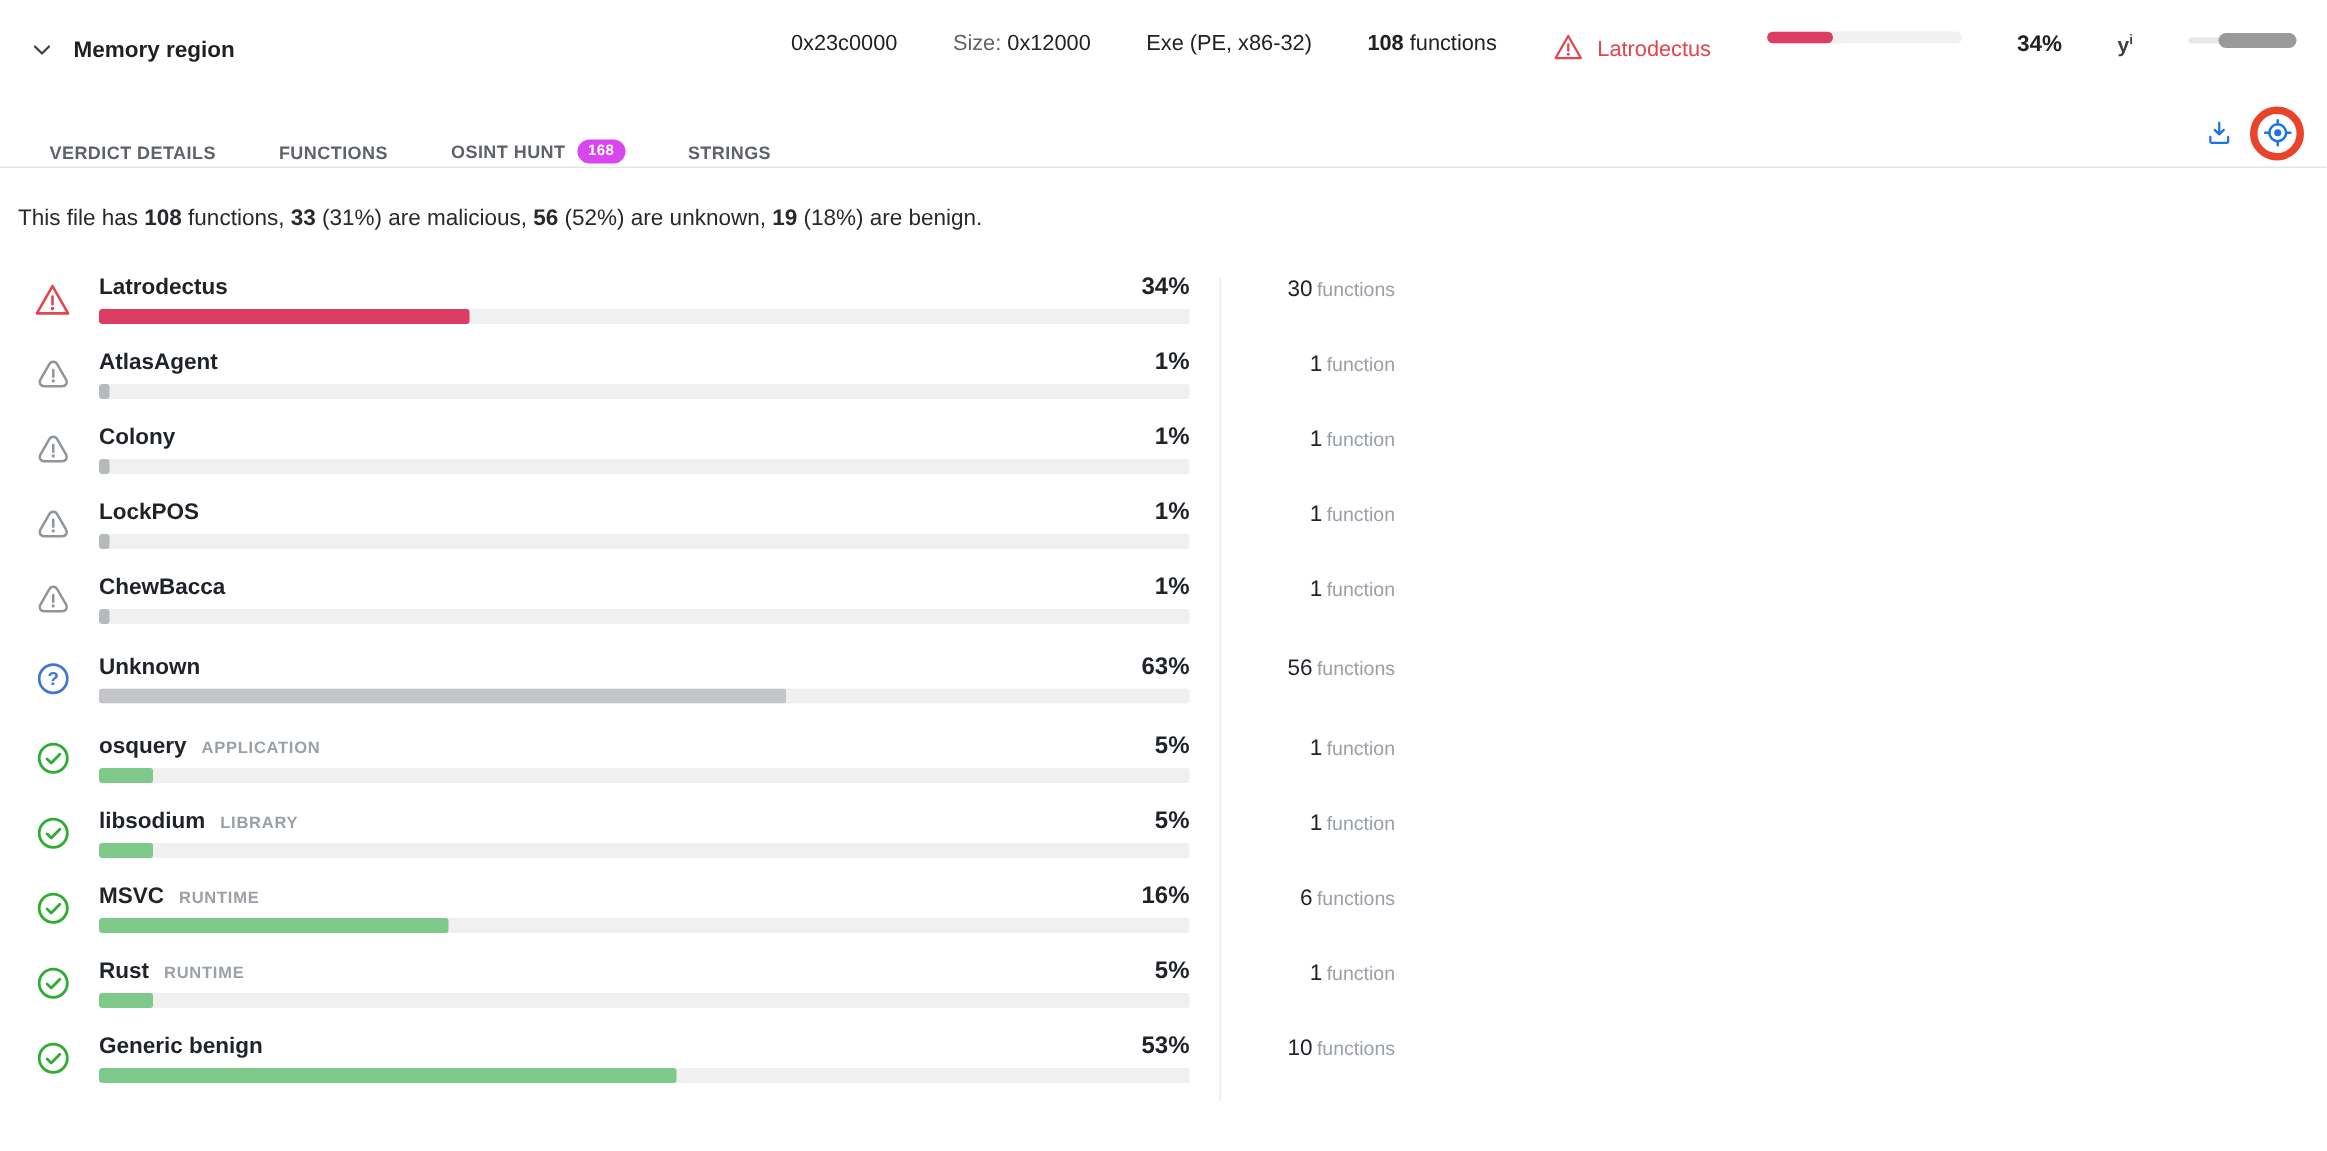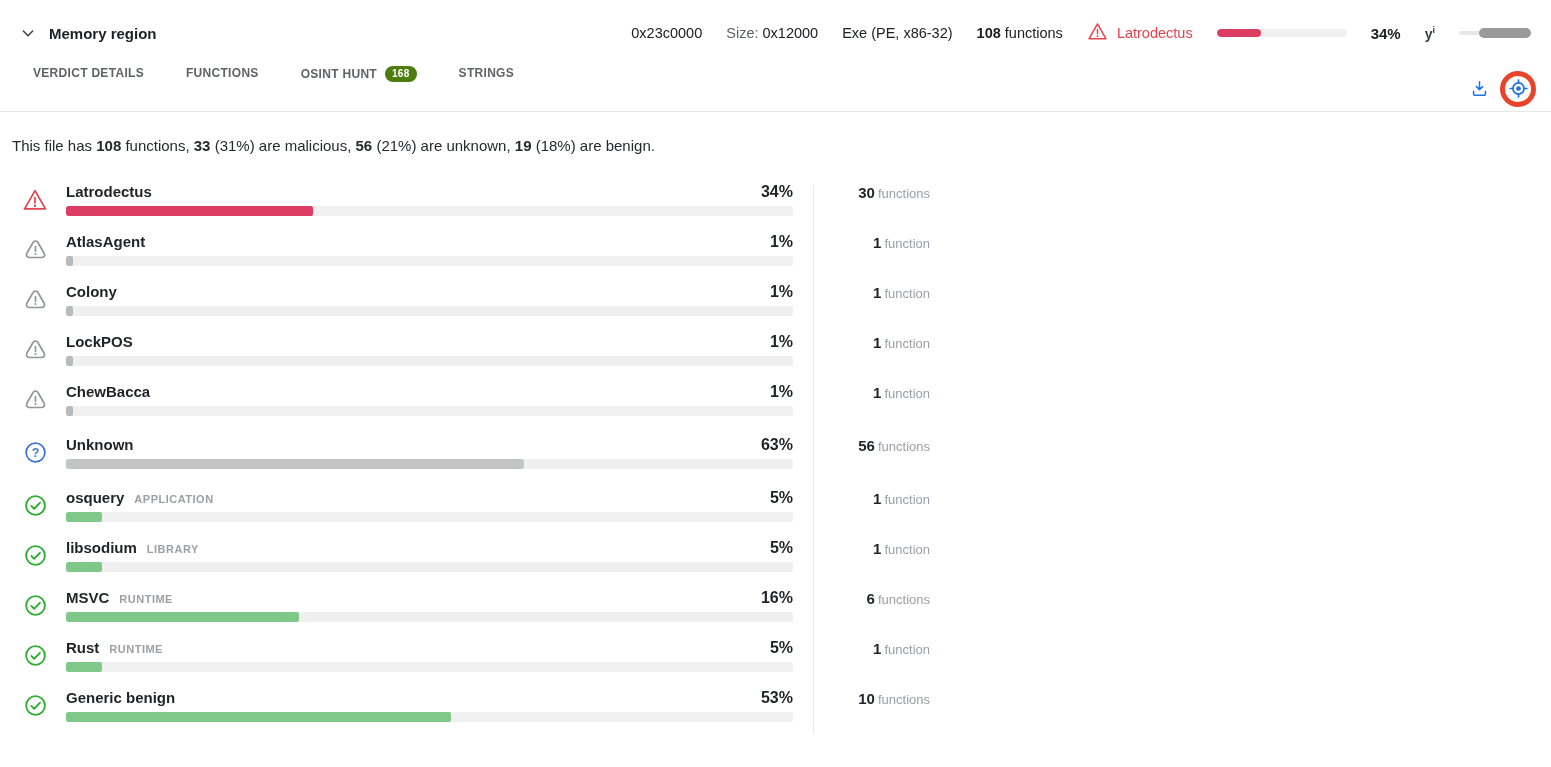--- a/index.html
+++ b/index.html
@@ -5,42 +5,42 @@
   html,body{margin:0;padding:0;}
   body{
     width:1551px;height:767px;background:#ffffff;overflow:hidden;
     font-family:"Liberation Sans","DejaVu Sans",sans-serif;color:#202124;
     -webkit-font-smoothing:antialiased;
   }
   
   .header{height:66px;display:flex;align-items:center;padding:0 20px;}
   .chev{display:flex;align-items:center;cursor:pointer;}
   .h-title{font-size:15px;font-weight:700;margin-left:13px;color:#1f2023;}
-  .h-items{margin-left:auto;display:flex;align-items:center;gap:24px;font-size:14.5px;}
+  .h-items{margin-left:auto;display:flex;align-items:flex-start;gap:37px;font-size:14.5px;}
   .glabel{color:#5f6368;}
   .dval{color:#202124;}
   .b{font-weight:700;}
   .threat{display:flex;align-items:center;gap:9px;}
   .threat-name{color:#e2454d;font-weight:500;font-size:14.5px;}
   .hbar{width:130px;height:8px;background:#f1f1f2;border-radius:4px;overflow:hidden;}
   .hbar-fill{height:100%;border-radius:4px;}
   .hpct{font-size:15px;font-weight:700;}
   .ylab{font-size:14px;font-weight:600;color:#3c4043;}
   .ylab sup{font-size:9px;}
   .slider{position:relative;width:72px;height:12px;display:flex;align-items:center;cursor:pointer;}
   .slider .track{width:100%;height:4px;background:#e7e7e8;border-radius:2px;}
   .slider .thumb{position:absolute;right:0;top:1px;width:52px;height:10px;background:#9a9a9a;border-radius:5px;}
   
   .tabbar{height:45px;border-bottom:1px solid #e5e6e8;display:flex;align-items:stretch;padding:0 22px 0 15px;}
-  .tabs{display:flex;align-items:flex-start;}
+  .tabs{display:flex;align-items:flex-end;}
   .tab{display:flex;align-items:center;gap:8px;padding:0 18px;margin-right:6px;cursor:pointer;
        font-size:12px;font-weight:700;letter-spacing:.3px;color:#5f6368;
        border-bottom:3px solid transparent;margin-bottom:-1px;}
   .tab.active{color:#1967d2;border-bottom-color:#1967d2;}
-  .badge{background:#4d7c0f;color:#fff;font-size:10px;font-weight:700;border-radius:9px;padding:3px 7px;line-height:1;}
+  .badge{background:#d946ef;color:#fff;font-size:10px;font-weight:700;border-radius:9px;padding:3px 7px;line-height:1;}
   .tab-actions{margin-left:auto;display:flex;align-items:center;gap:18px;}
   .icon-btn{display:flex;align-items:center;justify-content:center;cursor:pointer;}
   .target-wrap{position:relative;width:22px;height:22px;}
   .ring{position:absolute;left:50%;top:50%;width:36px;height:36px;transform:translate(-50%,-50%);
         border:5px solid #e8442c;border-radius:50%;pointer-events:none;box-sizing:border-box;}
   
   .summary{margin:25px 0 0 12px;font-size:15px;color:#27292c;line-height:18px;}
   
   .list{position:relative;margin-top:28px;}
   .col-divider{position:absolute;left:813px;top:2px;bottom:-12px;width:1px;background:#e9eaeb;}
@@ -48,21 +48,21 @@
   .row.gap{margin-top:20px;}
   .row-icon{width:26px;margin-right:18px;display:flex;align-items:center;justify-content:center;}
   .row-main{width:727px;display:flex;flex-direction:column;justify-content:space-between;}
   .row-head{display:flex;align-items:baseline;}
   .row-name{font-size:15px;font-weight:700;color:#1f2328;}
   .row-tag{font-size:11px;color:#9aa0a6;margin-left:10px;letter-spacing:.5px;font-weight:bold;}
   .row-pct{margin-left:auto;font-size:16px;font-weight:700;color:#1f2328;}
   .bar{height:10px;background:#f0f0f1;border-radius:2px;overflow:hidden;}
   .bar-fill{height:100%;border-radius:2px;}
   .row-fn{width:117px;margin-left:20px;text-align:right;white-space:nowrap;padding-top:1px;}
-  .fn-num{font-size:15px;font-weight:700;color:#1f2328;}
+  .fn-num{font-size:15px;font-weight:400;color:#1f2328;}
   .fn-unit{font-size:13px;color:#9aa0a6;margin-left:3px;}
 </style>
 </head>
 <body>
 
 <div class="header">
   <span class="chev">
     <svg width="16" height="16" viewBox="0 0 24 24">
         <path d="M5 9 l7 7 7-7" fill="none" stroke="#3c4043" stroke-width="2.2" stroke-linecap="round" stroke-linejoin="round"></path>
       </svg>
@@ -129,21 +129,21 @@
       <svg width="21" height="21" viewBox="0 0 24 24">
           <circle cx="12" cy="12" r="6.4" fill="none" stroke="#1a73e8" stroke-width="1.9"></circle>
           <circle cx="12" cy="12" r="2.7" fill="#1a73e8"></circle>
           <path d="M12 2.4 v3.2 M12 18.4 v3.2 M2.4 12 h3.2 M18.4 12 h3.2" stroke="#1a73e8" stroke-width="1.9" stroke-linecap="round"></path>
         </svg>
       <span class="ring"></span>
     </span>
   </div>
 </div>
 
-<div class="summary" id="summary"><span>This file has </span><span class="b">108</span><span> functions, </span><span class="b">33</span><span> (31%) are malicious, </span><span class="b">56</span><span> (21%) are unknown, </span><span class="b">19</span><span> (18%) are benign.</span></div>
+<div class="summary" id="summary"><span>This file has </span><span class="b">108</span><span> functions, </span><span class="b">33</span><span> (31%) are malicious, </span><span class="b">56</span><span> (52%) are unknown, </span><span class="b">19</span><span> (18%) are benign.</span></div>
 
 <div class="list" id="rowlist">
   <div class="col-divider"></div>
 <div class="row">
       <div class="row-icon">
         <svg width="26" height="26" viewBox="0 0 24 24">
           <path d="M12 3.4 L21.6 20.2 H2.4 Z" fill="none" stroke="#e2454d" stroke-width="1.6" stroke-linejoin="round"></path>
           <line x1="12" y1="9.8" x2="12" y2="14.6" stroke="#e2454d" stroke-width="1.6" stroke-linecap="round"></line>
           <circle cx="12" cy="17.3" r="1.1" fill="#e2454d"></circle>
         </svg>

